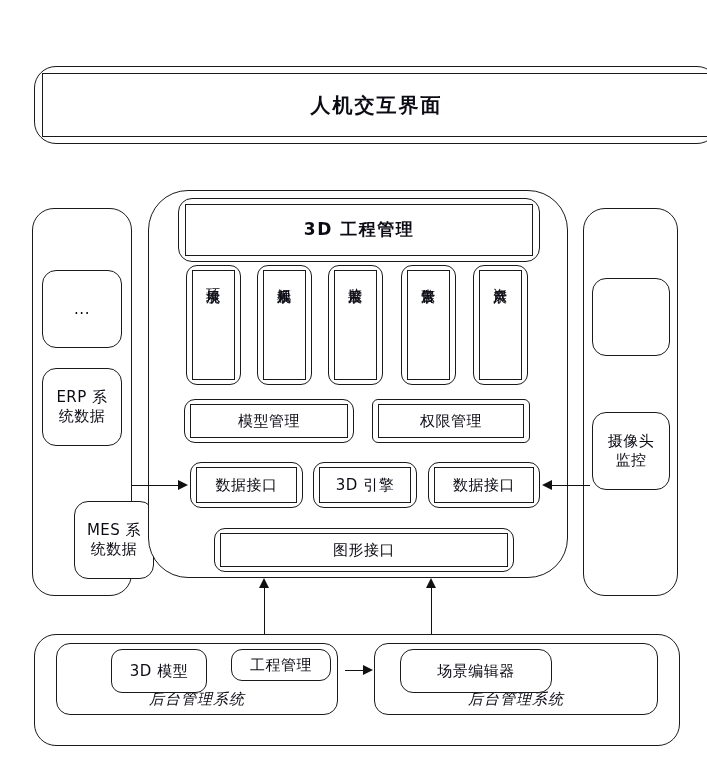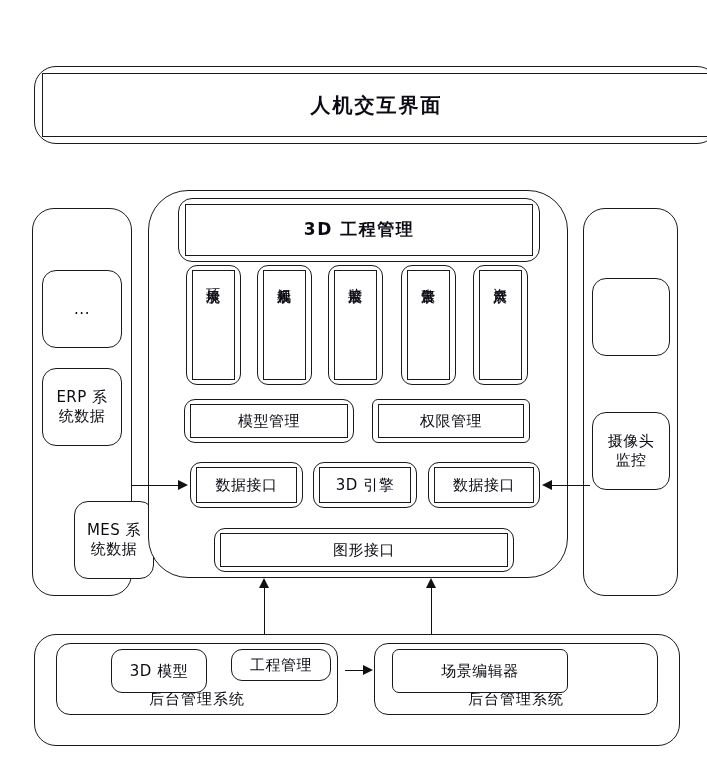--- a/index.html
+++ b/index.html
@@ -129,20 +129,21 @@
     border-right: 5px solid transparent;
     border-bottom: 10px solid #111;
   }
   .subcaption {
     position: absolute;
     width: 100%;
     text-align: center;
     font-size: 15px;
     color: #0b0b14;
     letter-spacing: 1px;
+    font-style: italic;
   }
 </style>
 </head>
 <body>
 
 <div id="canvas">
 
   <div class="node shell shell-md" style="left:34px; top:66px; width:685px; height:78px;">
     <div class="inner-rect" style="left:7px; right:7px; top:6px; bottom:6px;">
       <span class="label label-xl">人机交互界面</span>
@@ -268,21 +269,21 @@
   <div class="node flat" style="left:111px; top:649px; width:96px; height:44px; border-radius:11px;">
     <span class="label label-md">3D  模型</span>
   </div>
   <div class="node flat" style="left:207px; top:649px; width:100px; height:32px; border-radius:11px;margin-left:24px;">
     <span class="label label-md">工程管理</span>
   </div>
 
   <div class="node shell shell-sm" style="left:374px; top:643px; width:284px; height:72px; border-radius:14px;">
     <div class="subcaption" style="bottom:5px; left:0;">后台管理系统</div>
   </div>
-  <div class="node flat" style="left:392px; top:649px; width:176px; height:44px; border-radius:7px;">
+  <div class="node flat" style="left:400px; top:649px; width:152px; height:44px; border-radius:13px;">
     <span class="label label-md">场景编辑器</span>
   </div>
 
   <div class="arrow-h" style="left:345px; top:661px; width:30px; height:18px;">
     <div class="arrow-line-h" style="left:0; width:20px;"></div>
     <div class="head head-right" style="left:18px; top:50%; transform:translateY(-50%);"></div>
   </div>
 
   <div class="arrow-v" style="left:257px; top:578px; width:14px; height:56px;">
     <div class="arrow-line-v" style="top:8px; height:48px;"></div>

